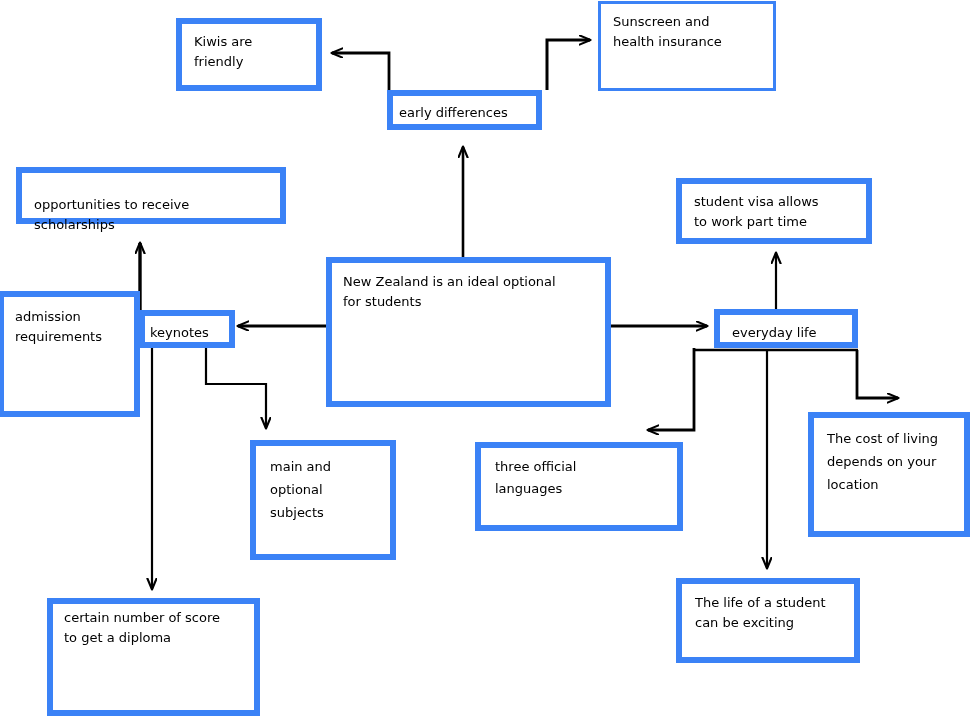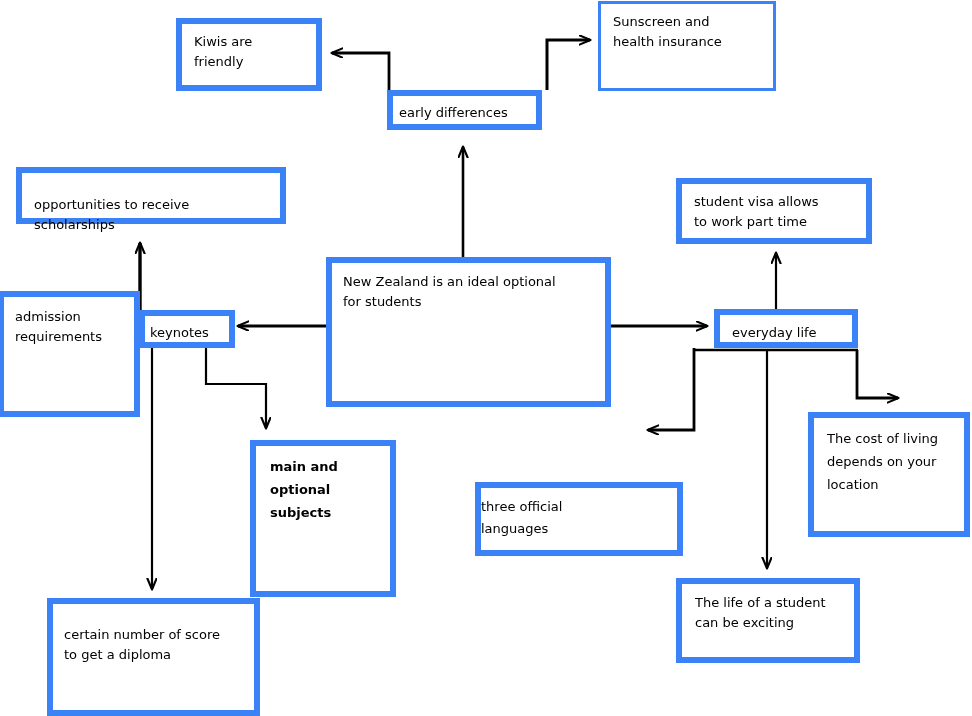--- a/index.html
+++ b/index.html
@@ -101,26 +101,26 @@
 
   <div class="node" style="left:326px; top:257px; width:285px; height:150px; padding-top:9px; padding-left:11px;">New Zealand is an ideal optional
 for students</div>
 
   <div class="node" style="left:714px; top:309px; width:144px; height:39px; padding:8px 4px 4px 12px; z-index:5;">everyday life</div>
 
   <div class="node" style="left:808px; top:387px; width:162px; height:125px; padding-top:10px; padding-left:13px; line-height:1.75;margin-top:25px;">The cost of living
 depends on your
 location</div>
 
-  <div class="node" style="left:250px; top:440px; width:146px; height:157px; padding-top:10px; padding-left:14px; line-height:1.75;font-weight:bold;"> main and
+  <div class="node" style="left:250px; top:440px; width:146px; height:120px; padding-top:10px; padding-left:14px; line-height:1.75;"> main and
 optional
 subjects</div>
 
-  <div class="node" style="left:475px; top:442px; width:208px; height:74px; padding-top:8px; padding-left:0; line-height:1.7;margin-top:40px;"> three official
+  <div class="node" style="left:475px; top:442px; width:208px; height:89px; padding-top:8px; padding-left:14px; line-height:1.7;"> three official
 languages</div>
 
   <div class="node" style="left:676px; top:578px; width:184px; height:85px; padding-top:9px; padding-left:13px;">The life of a student
 can be exciting</div>
 
-  <div class="node" style="left:47px; top:598px; width:213px; height:118px; padding-top:21px; padding-left:11px;">certain number of score
+  <div class="node" style="left:47px; top:598px; width:213px; height:118px; padding-top:4px; padding-left:11px;">certain number of score
 to get a diploma</div>
 
 </div>
 
 </body></html>

